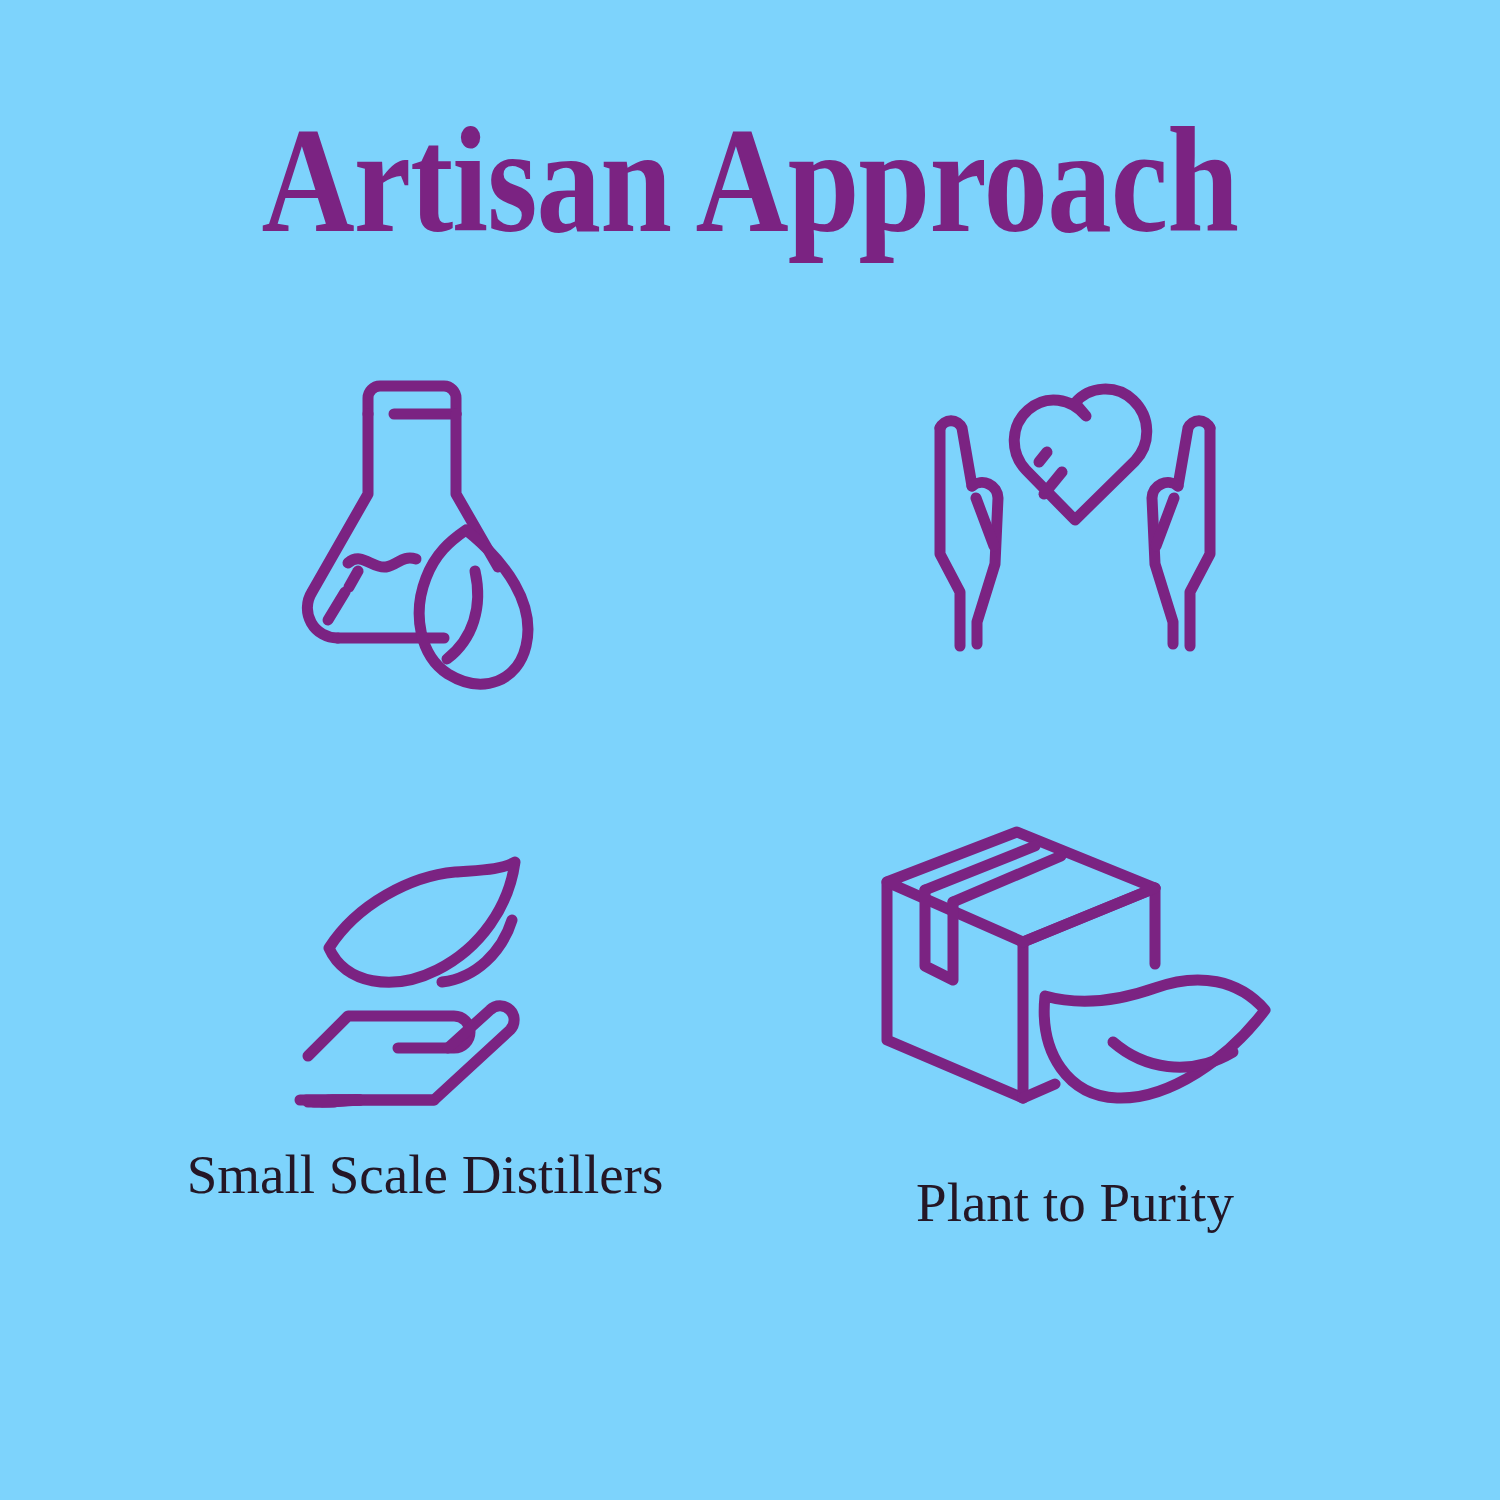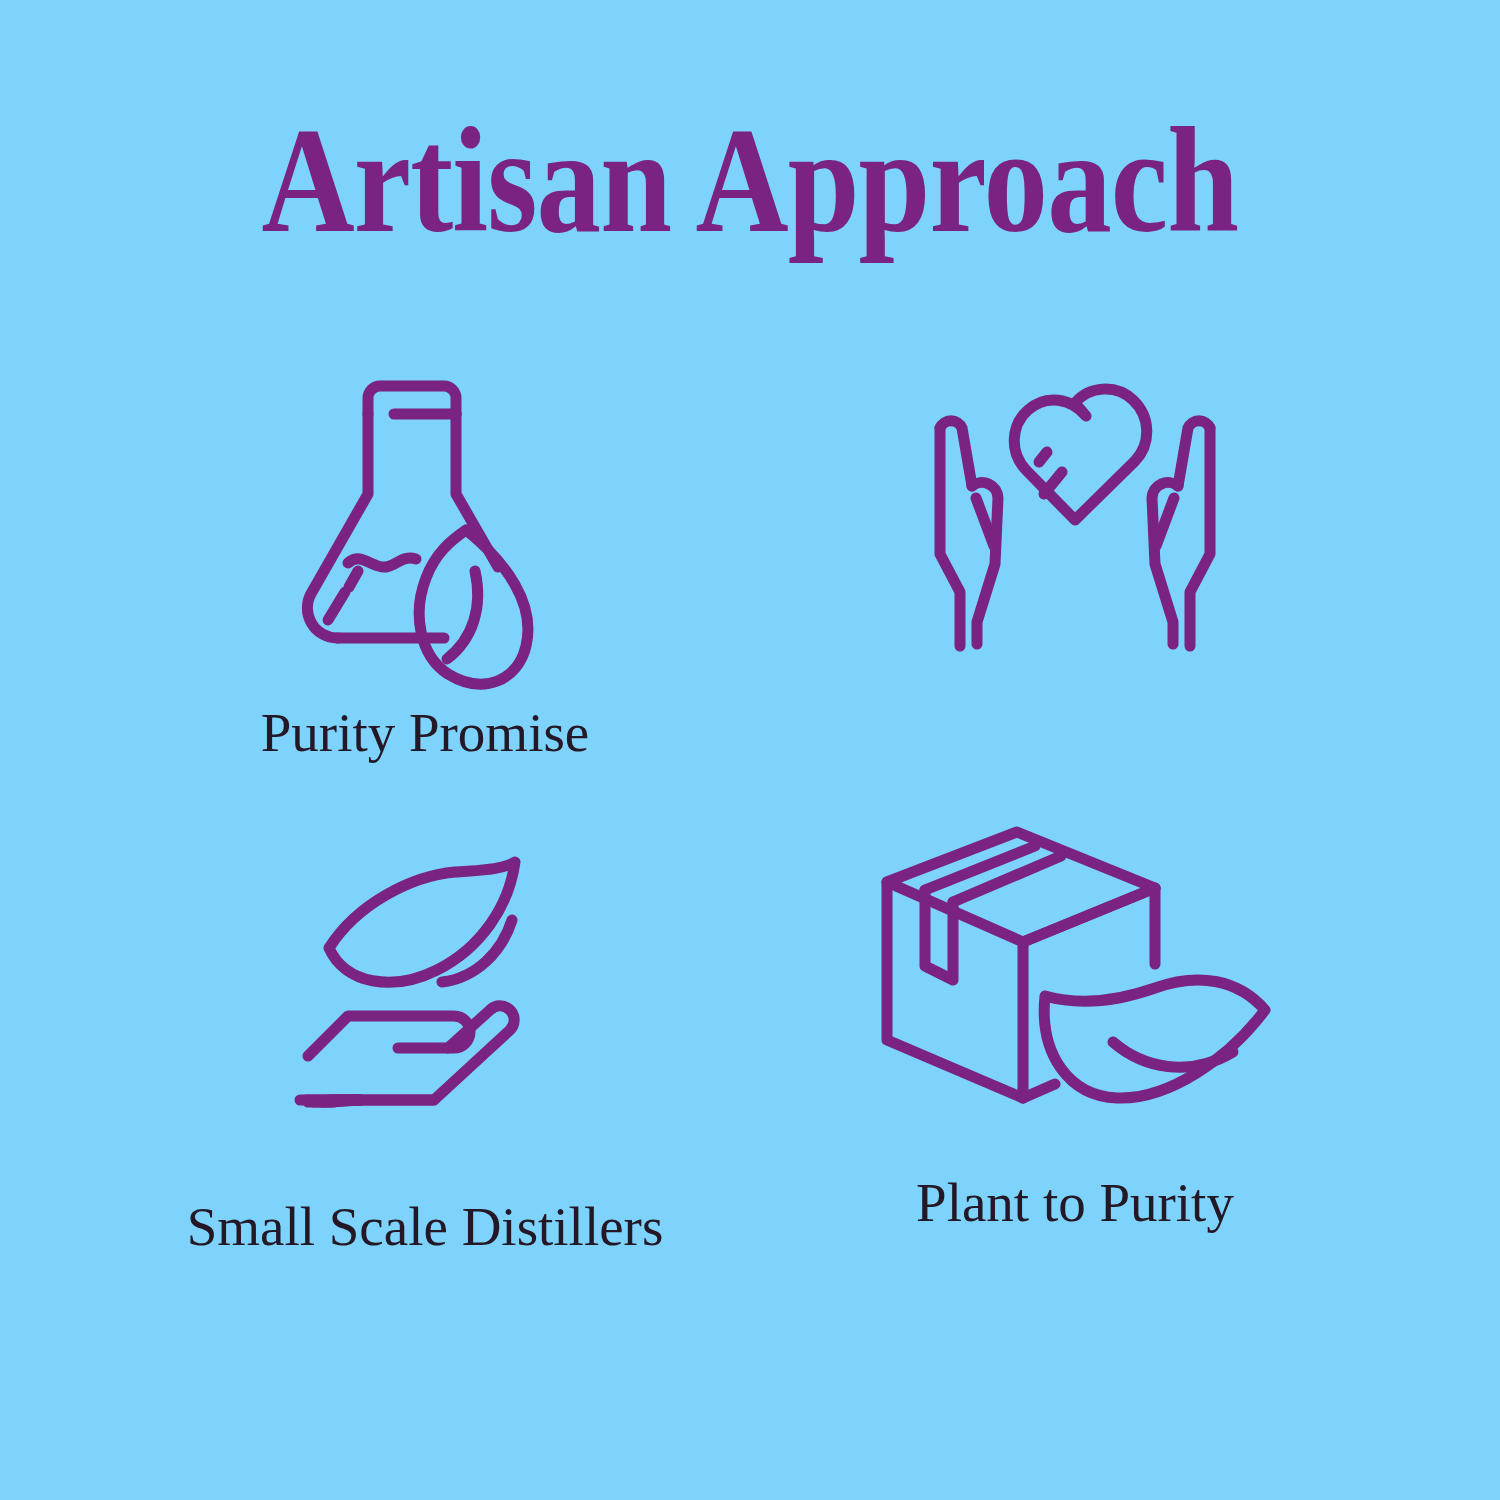--- a/index.html
+++ b/index.html
@@ -86,21 +86,21 @@
   }
 
   
   .cell-0 .icon-box { height: 300px; }
   .cell-0 .feat-label { margin-top: 42px; }
 
   .cell-1 .icon-box { height: 300px; }
   .cell-1 .feat-label { margin-top: 42px; }
 
   .cell-2 .icon-box { height: 280px; }
-  .cell-2 .feat-label { margin-top: 86px; font-family: Liberation Serif, serif; }
+  .cell-2 .feat-label { margin-top: 34px; font-family: Liberation Serif, serif; }
 
   .cell-3 .icon-box { height: 280px; }
   .cell-3 .feat-label { margin-top: 62px; }
 </style>
 </head>
 <body>
 
 <div class="poster">
 
   <div class="title-wrap">
@@ -127,21 +127,20 @@
 
           <path d="M68 201 l-9 16"></path>
 
           <path d="M55 222 l-17 28"></path>
 
           <path d="M176 160 c40 32 70 74 60 116 c-8 34 -42 50 -78 28 c-28 -18 -36 -60 -22 -96 c9 -24 24 -37 40 -48 z"></path>
 
           <path d="M185 201 c8 36 -2 68 -28 88"></path>
         </svg>
       </div>
-      <p class="feat-label">Purity Promise</p>
     </div>
 
     <div class="cell cell-1">
       <div class="icon-box">
         <svg width="330" height="280" viewBox="0 0 330 280" fill="none" stroke="#7b2382" stroke-width="11" stroke-linecap="round" stroke-linejoin="round">
 
           <path d="M165 140 L116 90 c-16 -17 -16 -44 2 -60 c18 -16 43 -12 58 6 l-11 -13
                    c14 -17 41 -19 58 -3 c18 17 18 44 2 61 z"></path>
 
           <path d="M137 72 l-8 10"></path>

